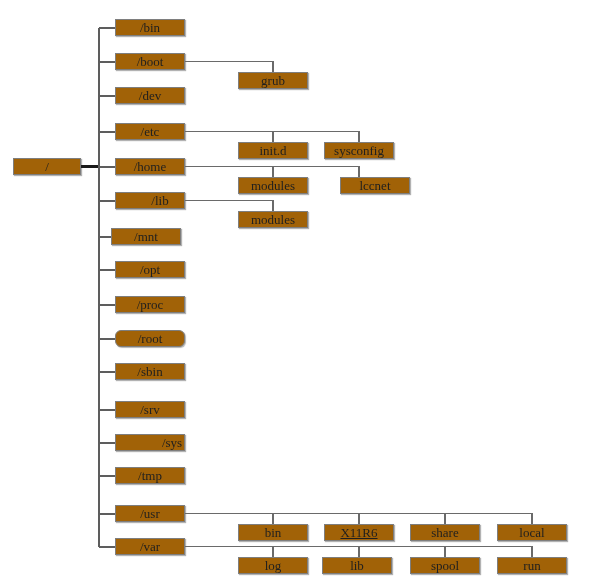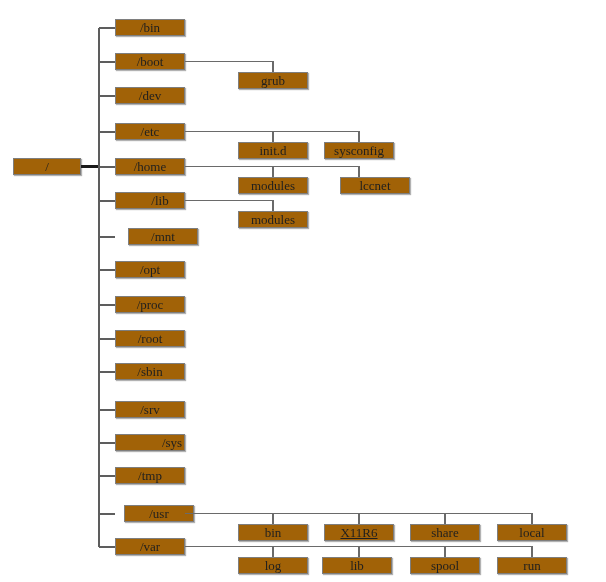--- a/index.html
+++ b/index.html
@@ -103,53 +103,53 @@
     <div class="hline" style="left: 99px; top: 199.5px; width: 16px;"></div>
     <div class="node" style="left: 115px; top: 192px; padding-left: 20px;">
       <span>/lib</span>
     </div>
     <div class="hline thin" style="left: 185px; top: 199.75px; width: 88.75px;"></div>
     <div class="vline thin" style="left: 272.25px; top: 200.5px; height: 10px;"></div>
     <div class="node" style="left: 238px; top: 210.5px;">
       <span>modules</span>
     </div>
     <div class="hline" style="left: 99px; top: 235.5px; width: 16px;"></div>
-    <div class="node" style="left: 128px; top: 228px;">
+    <div class="node" style="left: 111px; top: 228px;">
       <span>/mnt</span>
     </div>
     <div class="hline" style="left: 99px; top: 268.5px; width: 16px;"></div>
     <div class="node" style="left: 115px; top: 261px; text-align: right;">
       <span>/opt</span>
     </div>
     <div class="hline" style="left: 99px; top: 303.5px; width: 16px;"></div>
     <div class="node" style="left: 115px; top: 296px;">
       <span>/proc</span>
     </div>
     <div class="hline" style="left: 99px; top: 337.5px; width: 16px;"></div>
-    <div class="node" style="left: 115px; top: 330px;">
+    <div class="node" style="left: 115px; top: 330px; border-radius: 6px;">
       <span>/root</span>
     </div>
     <div class="hline" style="left: 99px; top: 370.5px; width: 16px;"></div>
     <div class="node" style="left: 115px; top: 363px;">
       <span>/sbin</span>
     </div>
     <div class="hline" style="left: 99px; top: 408.5px; width: 16px;"></div>
     <div class="node" style="left: 115px; top: 401px;">
       <span>/srv</span>
     </div>
     <div class="hline" style="left: 99px; top: 441.5px; width: 16px;"></div>
     <div class="node" style="left: 115px; top: 434px; padding-left: 44px;">
       <span>/sys</span>
     </div>
     <div class="hline" style="left: 99px; top: 474.5px; width: 16px;"></div>
     <div class="node" style="left: 115px; top: 467px;">
       <span>/tmp</span>
     </div>
     <div class="hline" style="left: 99px; top: 512.5px; width: 16px;"></div>
-    <div class="node" style="left: 124px; top: 505px;">
+    <div class="node" style="left: 115px; top: 505px;">
       <span>/usr</span>
     </div>
     <div class="hline thin" style="left: 185px; top: 512.75px; width: 347.75px;"></div>
     <div class="vline thin" style="left: 272.25px; top: 513.5px; height: 10px;"></div>
     <div class="node" style="left: 238px; top: 523.5px;">
       <span>bin</span>
     </div>
     <div class="vline thin" style="left: 358.25px; top: 513.5px; height: 10px;"></div>
     <div class="node" style="left: 324px; top: 523.5px; text-decoration: underline;">
       <span>X11R6</span>

